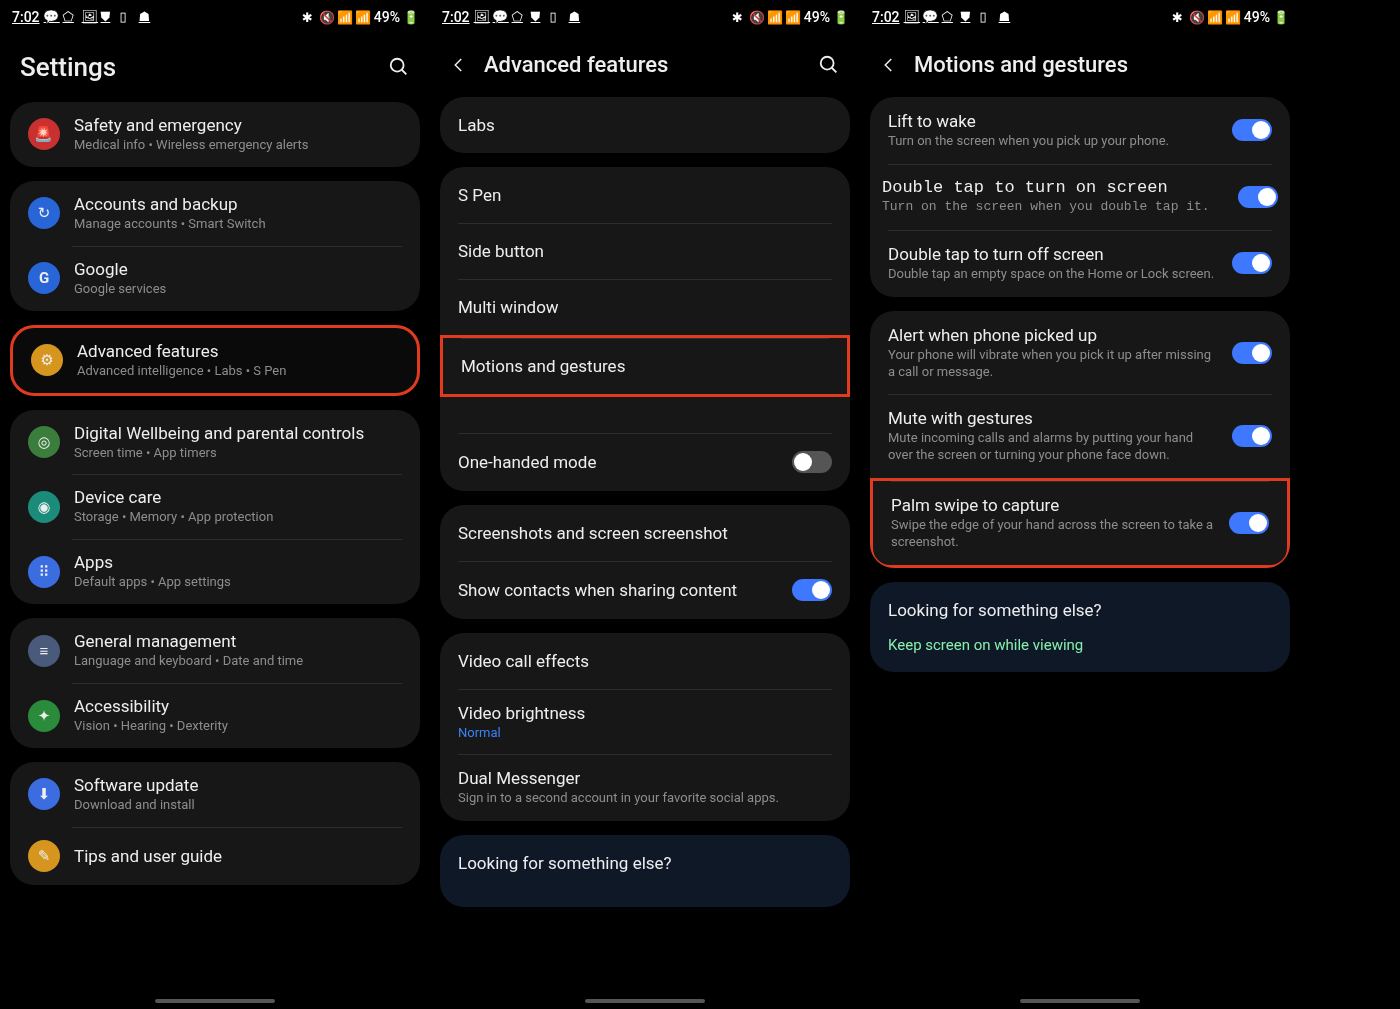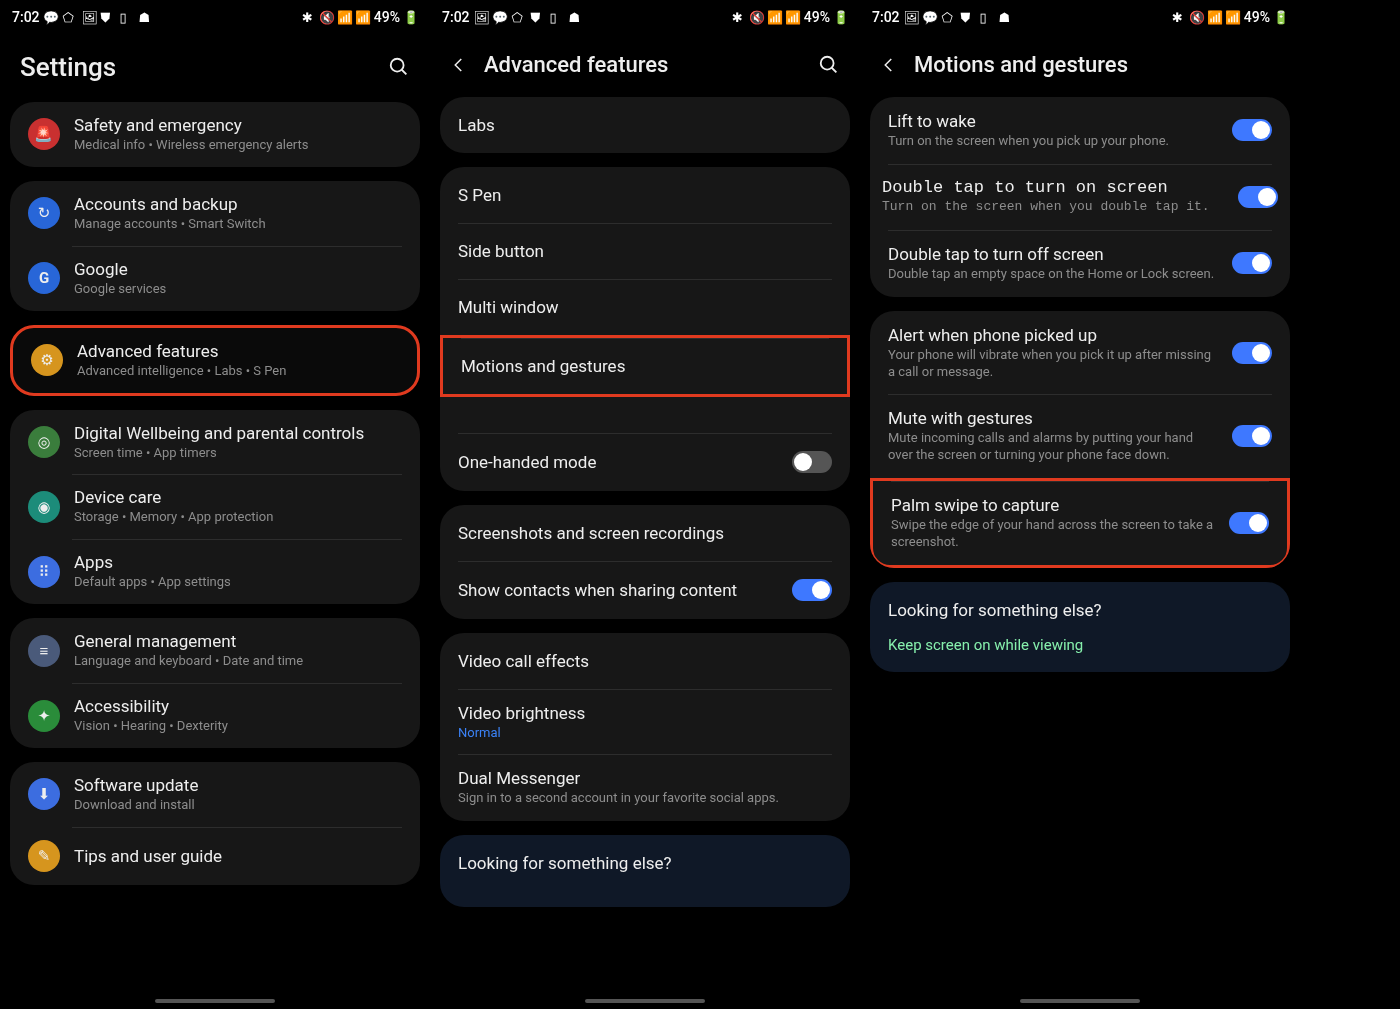--- a/index.html
+++ b/index.html
@@ -22,21 +22,21 @@
   .statusbar {
     display: flex;
     justify-content: space-between;
     align-items: center;
     padding: 6px 12px;
     font-size: 14px;
     font-weight: 500;
     color: #fff;
     height: 34px;
   }
-  .sb-left { display:flex; align-items:flex-end; gap:4px; }
+  .sb-left { display:flex; align-items:flex-start; gap:4px;text-decoration:underline; }
   .sb-right { display:flex; align-items:center; gap:3px; }
   .sb-icon { width:15px; height:15px; display:inline-block; font-size:13px; }
   .header {
     display:flex;
     align-items:center;
     padding: 18px 20px 20px 20px;
     gap: 16px;
   }
   .header .back { width:18px; }
   .header .title { font-size: 22px; font-weight: 500; flex:1; }
@@ -309,21 +309,21 @@
       <div class="txt">
           <div class="label">One-handed mode</div>
         </div>
       <div class="toggle off"></div>
     </div>
   </div>
 
   <div class="group">
     <div class="item noicon" style="padding:18px;">
       <div class="txt">
-          <div class="label">Screenshots and screen recordings</div>
+          <div class="label">Screenshots and screen screenshot</div>
         </div>
     </div>
     <div class="item noicon" style="padding:18px;">
       <div class="txt">
           <div class="label">Show contacts when sharing content</div>
         </div>
       <div class="toggle"></div>
     </div>
   </div>
 

